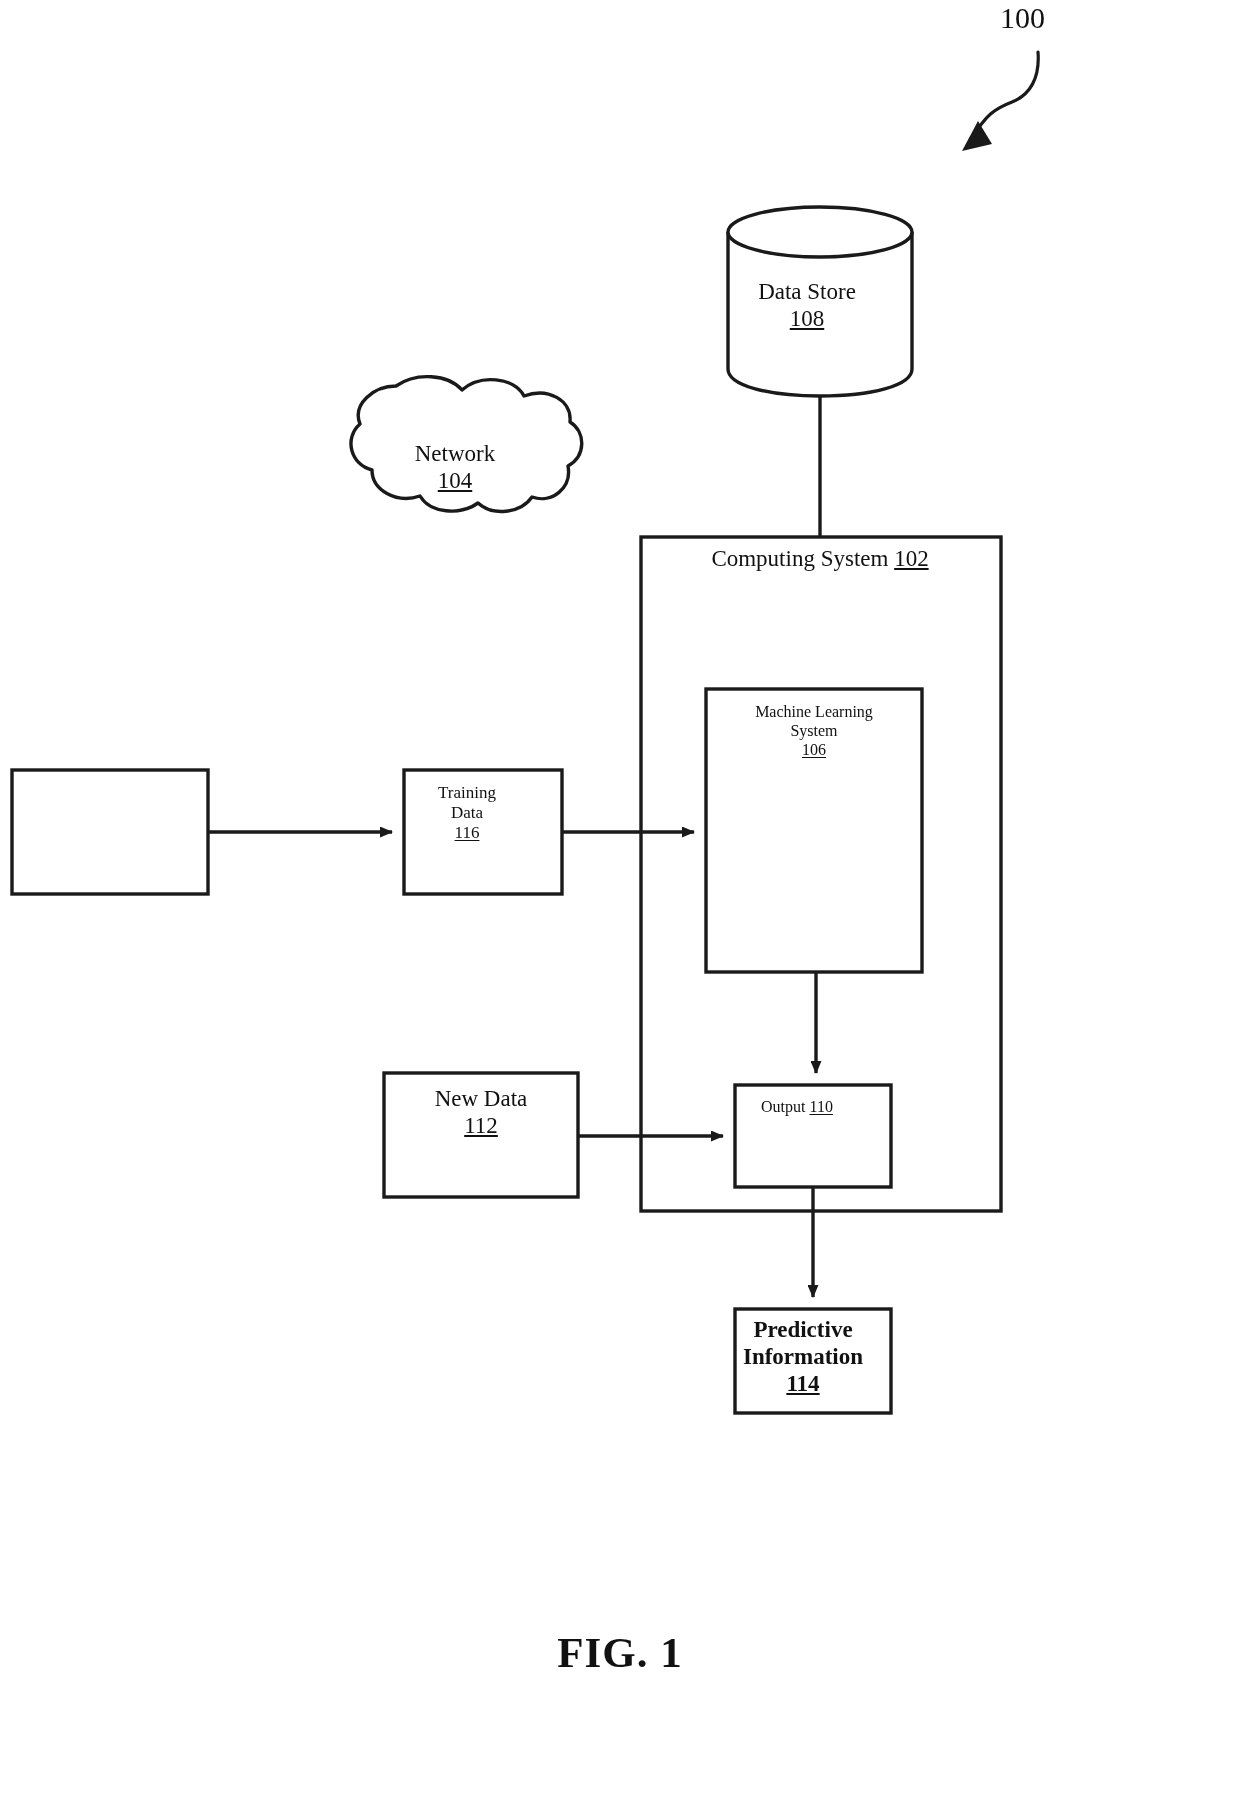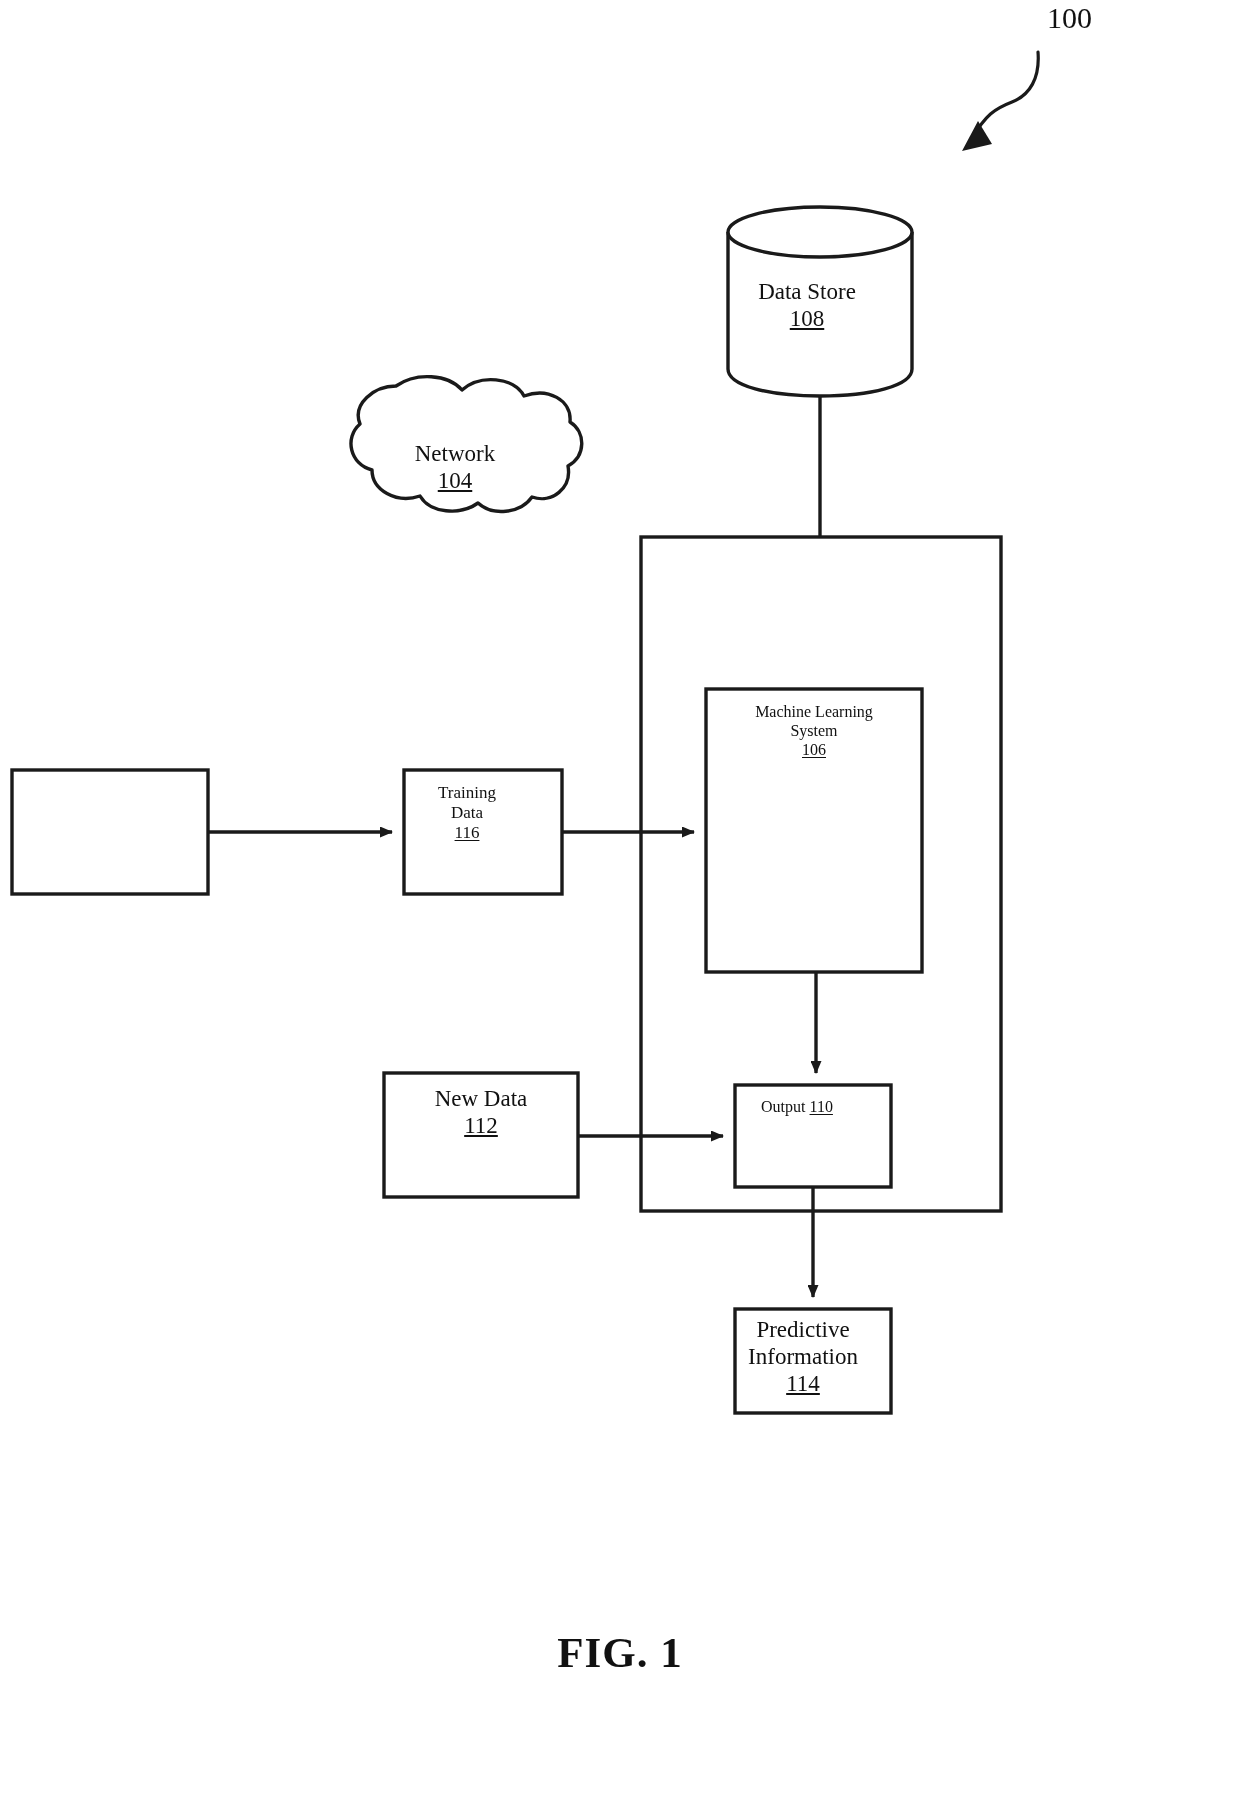--- a/index.html
+++ b/index.html
@@ -35,21 +35,20 @@
     text-decoration: underline;
     text-underline-offset: 2px;
   }
   #fig-number {
     position: absolute;
     left: 1000px;
     top: 0px;
     width: 90px;
     font-size: 30px;
     text-align: left;
-    margin-left: 47px;
   }
   #fig-caption {
     position: absolute;
     left: 0;
     top: 1628px;
     width: 1240px;
     text-align: center;
     font-size: 43px;
     font-weight: bold;
     letter-spacing: 1px;
@@ -58,21 +57,21 @@
 
   
   #label-data-store      { left: 728px; top: 278px;  width: 158px; font-size: 23px; }
   #label-network         { left: 360px; top: 440px;  width: 190px; font-size: 23px; }
   #label-computing-system{ left: 640px; top: 545px;  width: 360px; font-size: 23px; }
   #label-ml-system       { left: 706px; top: 703px;  width: 216px; font-size: 16px; }
   #label-data-sources    { left: 14px;  top: 783px;  width: 196px; font-size: 23px; }
   #label-training-data   { left: 404px; top: 783px;  width: 126px; font-size: 17px; }
   #label-new-data        { left: 384px; top: 1085px; width: 194px; font-size: 23px; }
   #label-output          { left: 719px; top: 1098px; width: 156px; font-size: 16px; }
-  #label-predictive-info { left: 735px; top: 1316px; width: 136px; font-size: 23px; }
+  #label-predictive-info { left: 735px; top: 1316px; width: 136px; font-size: 23px; font-weight: bold; }
 </style>
 </head>
 <body>
 
 <div id="page">
 
   <svg id="figure-svg" viewBox="0 0 1240 1815">
 
     <defs>
       <marker id="ah" markerWidth="13" markerHeight="11" refX="12" refY="5.5" orient="auto" markerUnits="userSpaceOnUse">
@@ -136,20 +135,24 @@
   <div id="label-data-store" class="lbl">
     <span>Data Store</span><br>
     <span class="ref-num">108</span>
   </div>
 
   <div id="label-network" class="lbl">
     <span>Network</span><br>
     <span class="ref-num">104</span>
   </div>
 
+  <div id="label-computing-system" class="lbl">
+    <span>Computing System</span>
+    <span class="ref-num">102</span>
+  </div>
 
   <div id="label-ml-system" class="lbl">
     <span>Machine Learning</span><br>
     <span>System</span><br>
     <span class="ref-num">106</span>
   </div>
 
 
   <div id="label-training-data" class="lbl">
     <span>Training</span><br>

